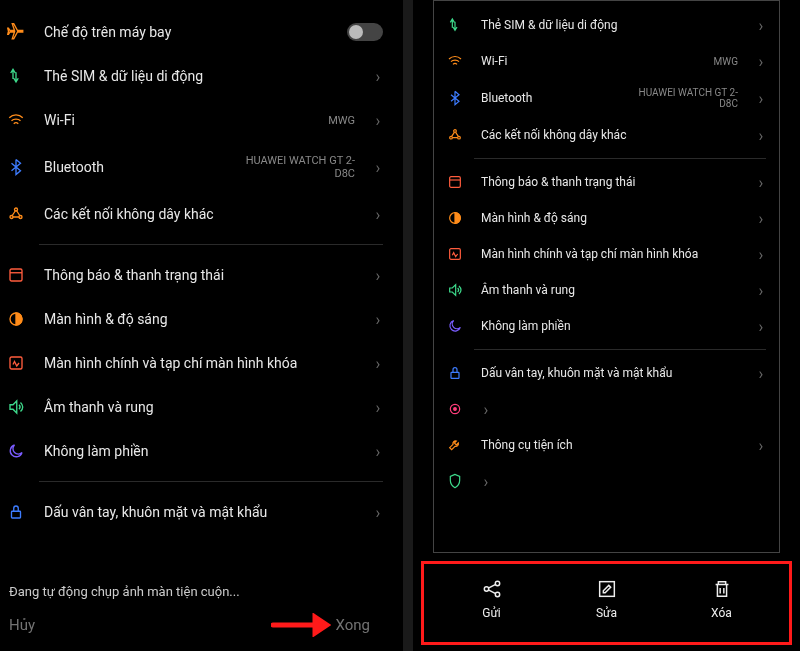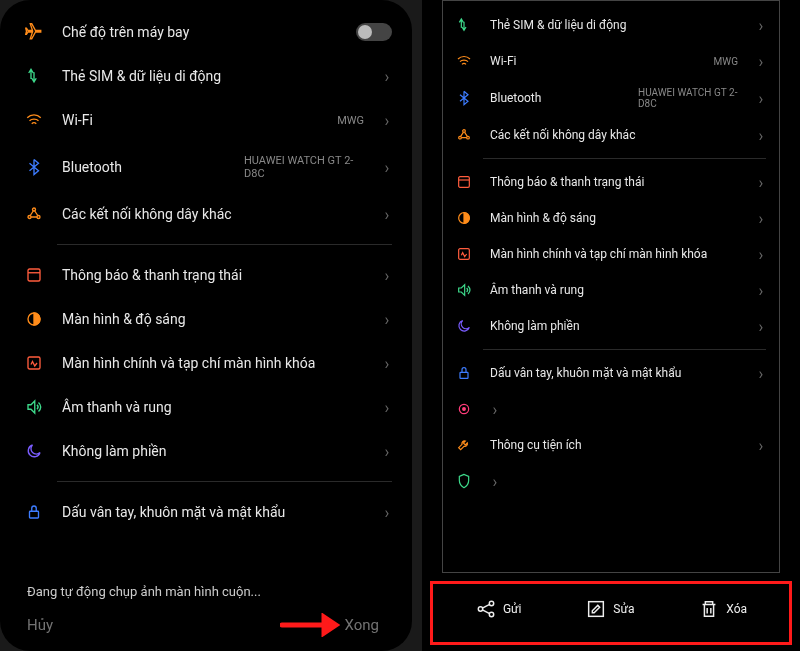--- a/index.html
+++ b/index.html
@@ -15,22 +15,21 @@
     overflow: hidden;
   }
   .phone {
     background: #000;
     flex: 1;
     display: flex;
     flex-direction: column;
     position: relative;
   }
   .phone-left {
-    padding: 10px 15px 0 19px;
-    border-radius: 30px;
+    padding: 10px 15px 0 1px;
   }
   .phone-right {
     padding: 0;
   }
   .settings-list {
     flex: 1;
     overflow: hidden;
   }
   .setting-row {
     display: flex;
@@ -54,21 +53,21 @@
   .phone-right .icon { width: 16px; height: 16px; }
   .label {
     flex: 1;
     color: #e8e8e8;
     font-size: 14px;
   }
   .phone-right .label { font-size: 12px; }
   .value {
     color: #888;
     font-size: 11px;
-    text-align: left;
+    text-align: right;
     max-width: 120px;
   }
   .phone-right .value { font-size: 10px; max-width: 100px; }
   .chevron {
     color: #666;
     font-size: 16px;
     width: 10px;
     text-align: center;
   }
   .divider {
@@ -123,21 +122,21 @@
   }
   .action-bar {
     display: flex;
     justify-content: space-around;
     padding: 14px 10px 22px 10px;
     border: 3px solid #ff1a1a;
     margin: 8px 8px 6px 8px;
   }
   .action-item {
     display: flex;
-    flex-direction: row;
+    flex-direction: column;
     align-items: center;
     gap: 6px;
     color: #eee;
     font-size: 12px;
   }
   .action-icon {
     width: 22px; height: 22px;
     display: flex; align-items: center; justify-content: center;
   }
   svg { display: block; }
@@ -251,21 +250,21 @@
         <span class="icon" style="color: rgb(61, 124, 255);">
           <svg width="18" height="18" viewBox="0 0 24 24" fill="none" stroke="currentColor" stroke-width="1.8">
             <rect x="6" y="11" width="12" height="9" rx="1"></rect>
             <path d="M9 11 L9 7 A3 3 0 0 1 15 7 L15 11"></path>
           </svg>
         </span>
         <span class="label">Dấu vân tay, khuôn mặt và mật khẩu</span>
         <span class="chevron">›</span>
       </div>
     </div>
-  <div class="status-text">Đang tự động chụp ảnh màn hình cuộn...</div>
+  <div class="status-text">Đang tự động chụp ảnh màn tiện cuộn...</div>
   <div class="bottom-bar-left">
     <span>Hủy</span>
     <span class="xong-wrap">
       <svg class="arrow-red" viewBox="0 0 60 24">
         <path d="M2 12 L44 12 M44 4 L56 12 L44 20 Z" fill="#ff1a1a" stroke="#ff1a1a" stroke-width="5" stroke-linecap="round"></path>
       </svg>
       <span>Xong</span>
     </span>
   </div>
 </div>

